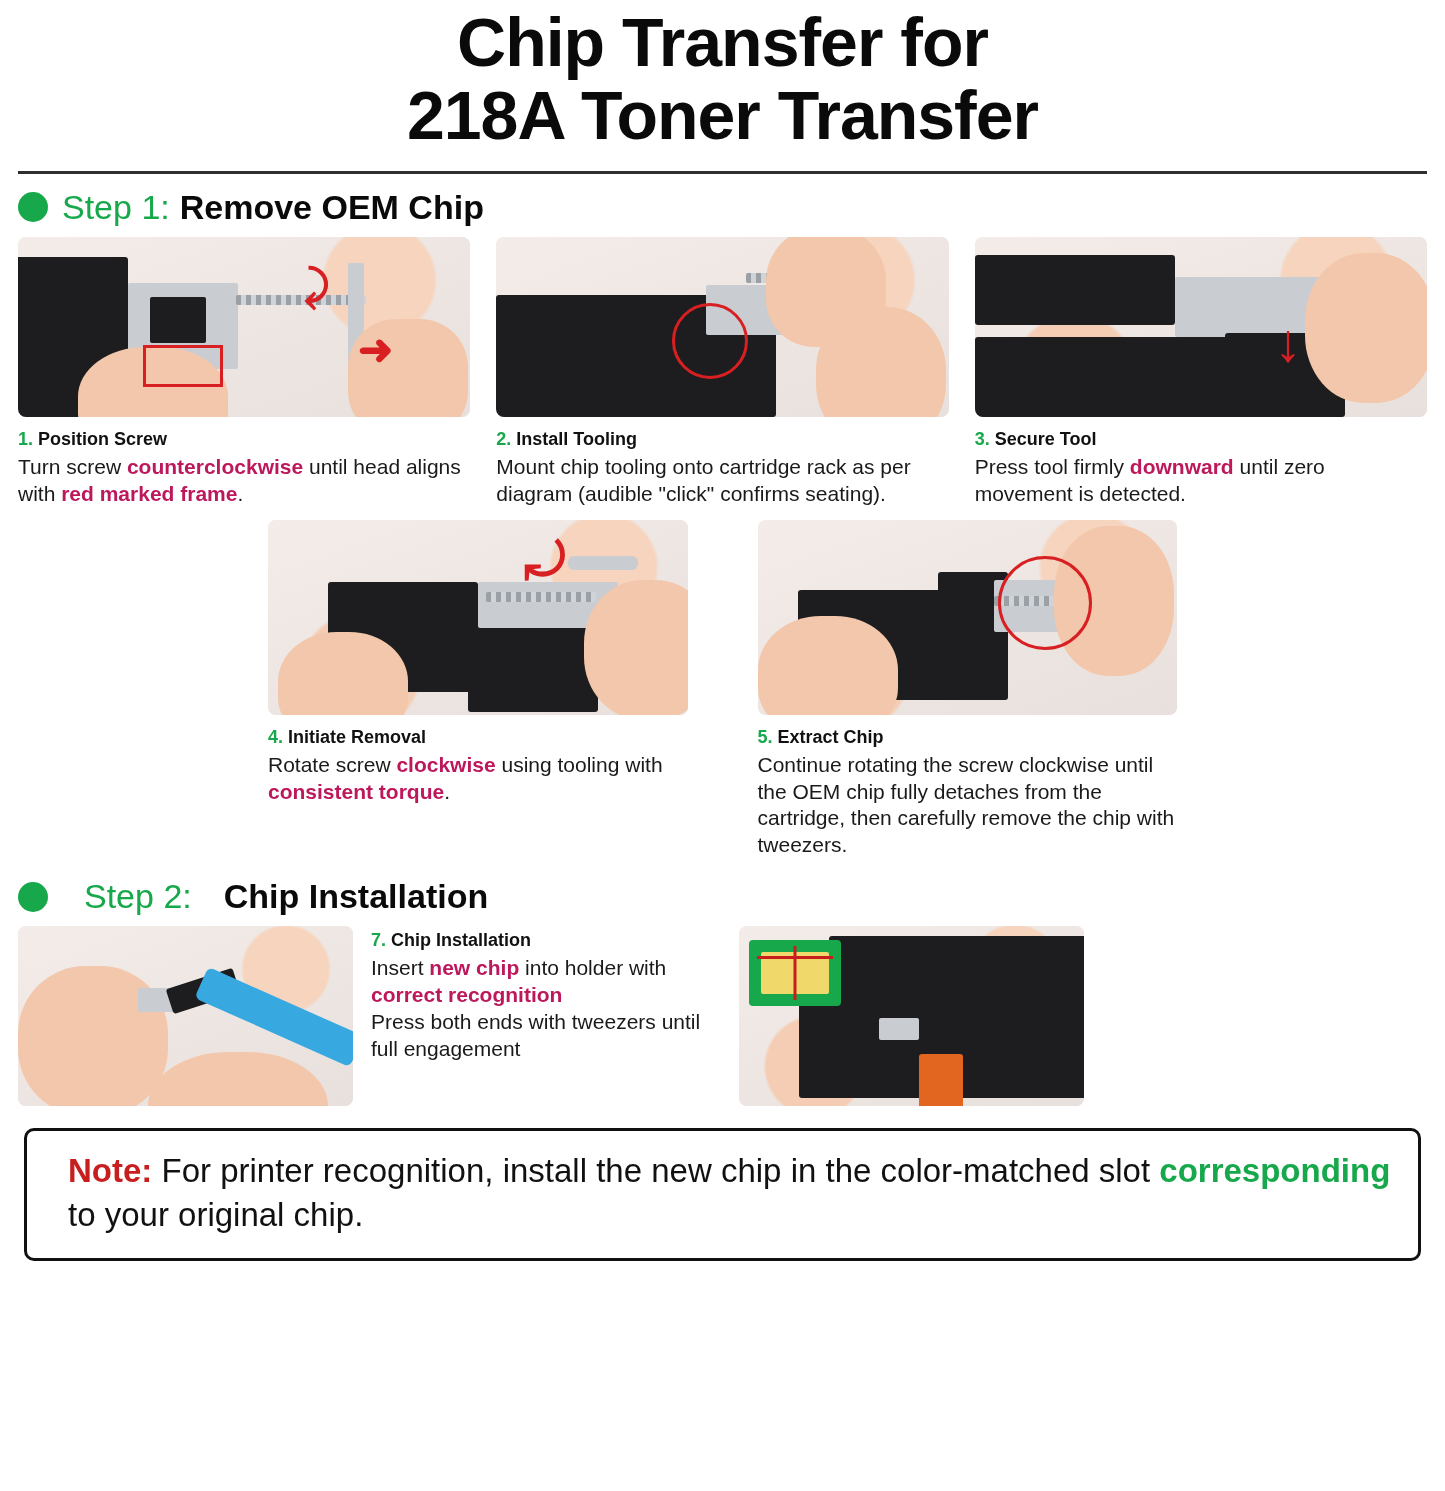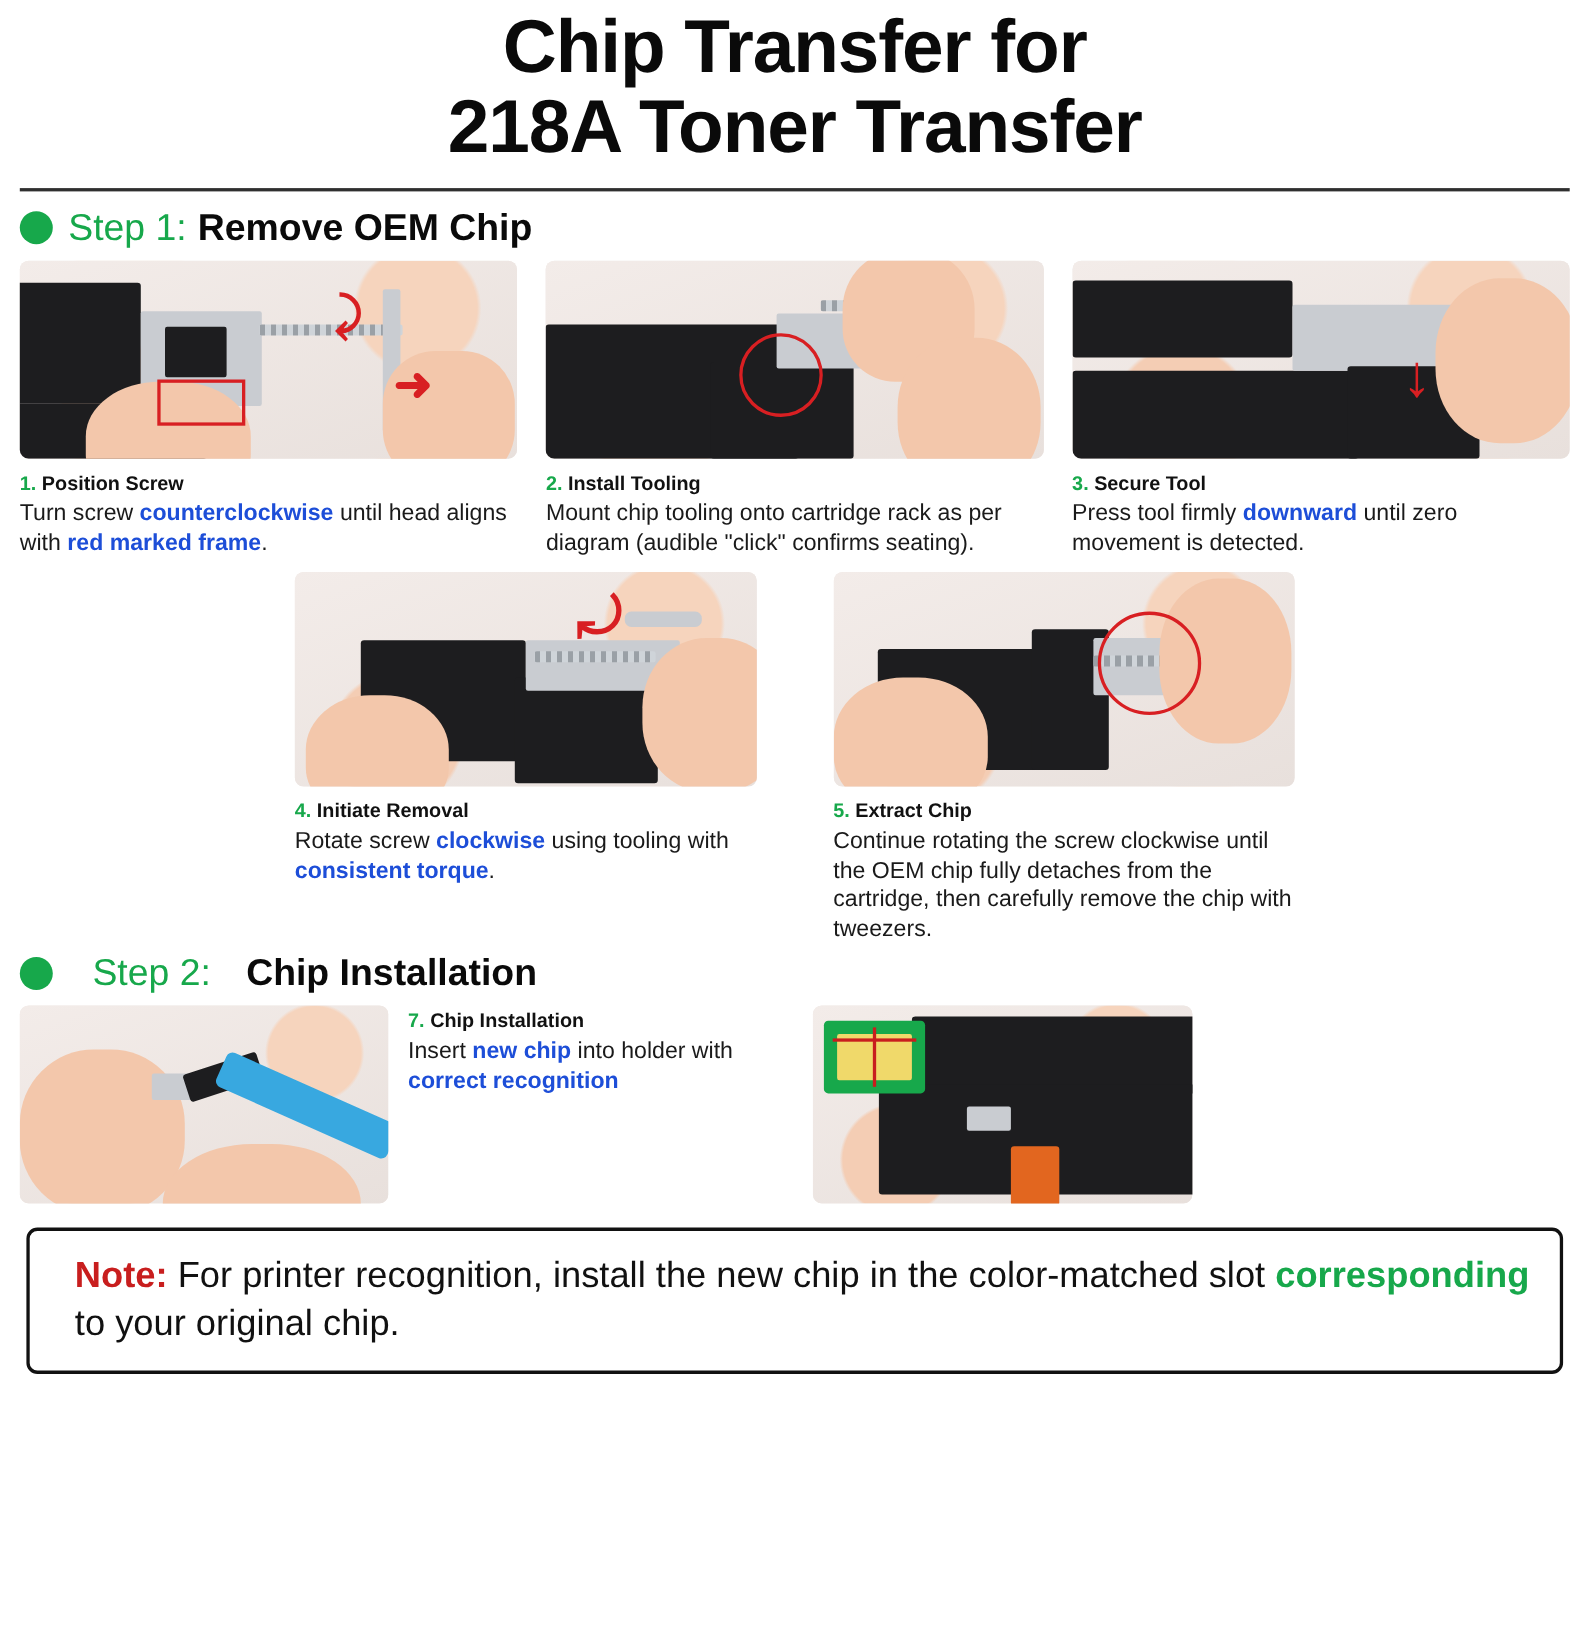--- a/index.html
+++ b/index.html
@@ -88,21 +88,21 @@
     font-weight: bold;
     margin: 12px 0 4px 0;
     color: #111;
   }
   .cap-num { color: #17A84B; }
   .cap-body {
     font-size: 21px;
     line-height: 1.28;
     color: #1a1a1a;
   }
-  .g { color: #1d4ed8; font-weight: bold; }
+  .g { color: #be185d; font-weight: bold; }
 
   
   .step2-grid {
     display: grid;
     grid-template-columns: 335px 350px 345px 1fr;
     gap: 18px;
     margin: 4px 4px 0 4px;
     align-items: start;
   }
   .step2-grid .photo { height: 180px; }
@@ -315,21 +315,21 @@
         <div class="red-circle" style="left:240px;top:36px;width:94px;height:94px;"></div>
       </div>
       <div class="cap-title">
         <span class="cap-num">5.</span>
         <span>Extract Chip</span>
       </div>
       <div class="cap-body">Continue rotating the screw clockwise until the OEM chip fully detaches from the cartridge, then carefully remove the chip with tweezers.</div>
     </div>
   </div>
 
-  <div class="step-header" style="margin-top:6px;gap:36px;">
+  <div class="step-header" style="margin-top:18px;gap:36px;">
     <span class="step-dot"></span>
     <span class="step-label">Step 2:</span>
     <span class="step-title">Chip Installation</span>
   </div>
 
   <div class="step2-grid">
 
 
     <div class="photo">
       <div class="bg-hand"></div>
@@ -340,20 +340,21 @@
       <div class="skin" style="left:130px;top:126px;width:180px;height:120px;border-radius:45%;"></div>
     </div>
 
     <div>
       <div class="cap-title" style="margin-top:4px;">
         <span class="cap-num">7.</span>
         <span>Chip Installation</span>
       </div>
       <div class="cap-body">
         <span>Insert </span><span class="g">new chip</span><span> into holder with </span><span class="g">correct recognition</span><br>
+        <span> Press both ends with tweezers until full engagement</span>
       </div>
     </div>
 
     <div class="photo">
       <div class="bg-hand"></div>
       <div class="blk" style="left:90px;top:10px;width:260px;height:70px;"></div>
       <div class="blk" style="left:60px;top:72px;width:290px;height:100px;"></div>
       <div class="gry" style="left:140px;top:92px;width:40px;height:22px;"></div>
       <div style="position:absolute;left:180px;top:128px;width:44px;height:54px;background:#e2661f;border-radius:3px;"></div>
       <div class="chip-badge" style="left:10px;top:14px;">

